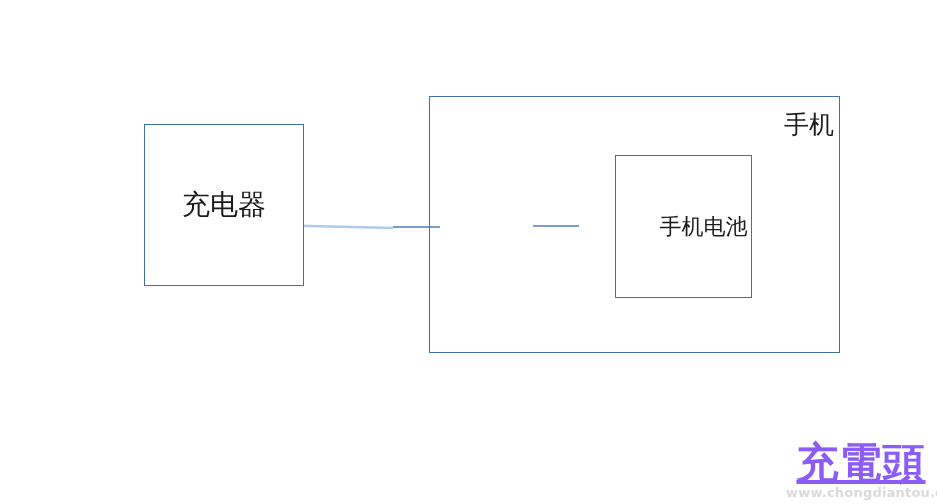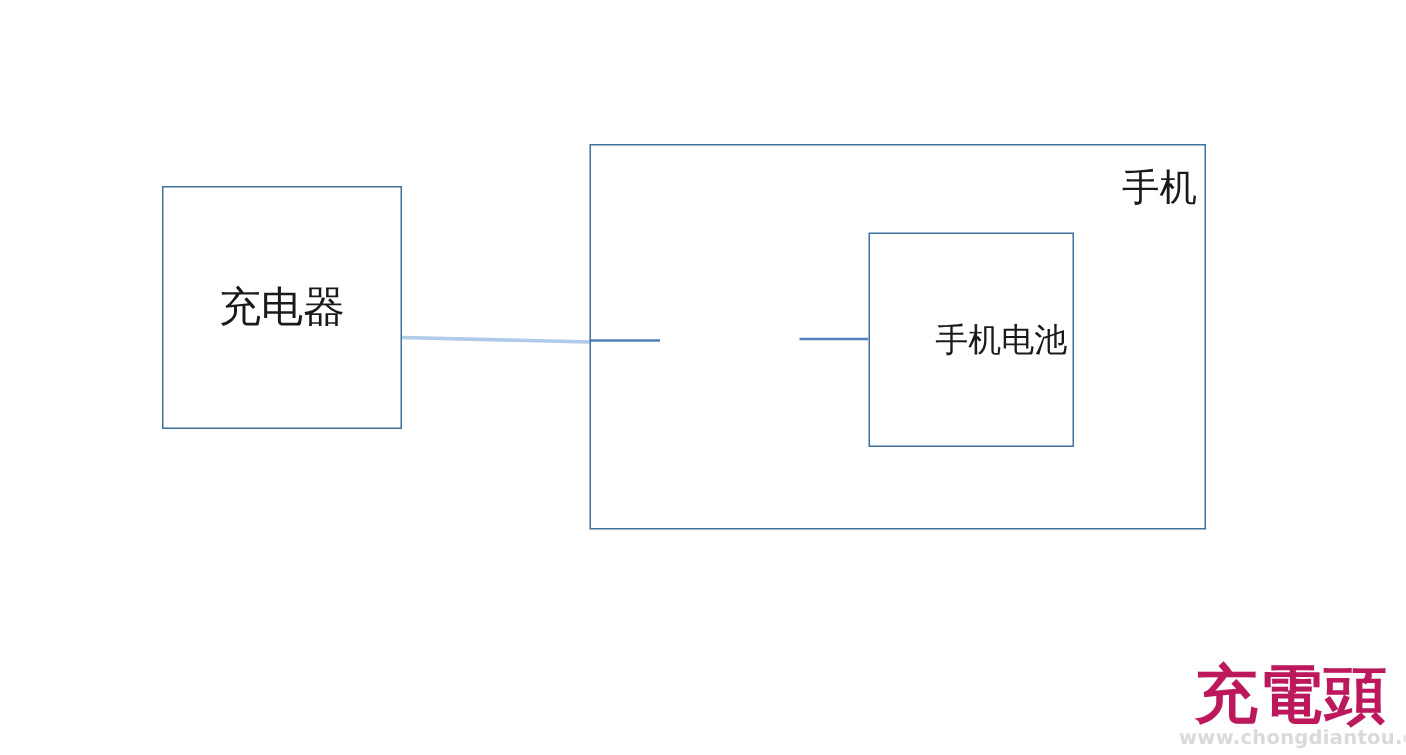--- a/index.html
+++ b/index.html
@@ -14,20 +14,21 @@
   }
 
   .shape {
     position: absolute;
     border: 1.5px solid #41719c;
     background: #ffffff;
     display: flex;
     align-items: center;
     justify-content: center;
     color: #1a1a1a;
+    margin-left: 36px;
   }
 
   .charger-box   { left: 108px; top: 124px; width: 160px; height: 162px; font-size: 28px; }
   .phone-box     { left: 393px; top:  96px; width: 411px; height: 257px; background: transparent; }
   .pump-box      { left: 440px; top: 178px; width:  93px; height:  97px; font-size: 15px; }
   .battery-box   { left: 579px; top: 155px; width: 137px; height: 143px; font-size: 22px; padding-left: 40px; }
 
   .phone-label {
     position: absolute;
     top: 14px;
@@ -51,23 +52,24 @@
     width: 150px;
     text-align: center;
     line-height: 1;
     user-select: none;
   }
   .watermark .logo {
     font-family: "DejaVu Sans", "Liberation Sans", sans-serif;
     font-weight: bold;
     font-size: 42px;
     letter-spacing: 1px;
-    color: #be185d;
+    color: #8b5cf6;
     text-shadow: 0 0 1px #dcdcdc;
     white-space: nowrap;
+    text-decoration: underline;
   }
   .watermark .url {
     font-family: "DejaVu Sans", "Liberation Sans", sans-serif;
     font-weight: bold;
     font-size: 13px;
     color: #dadada;
     letter-spacing: 0.2px;
     margin-top: 2px;
     white-space: nowrap;
   }

